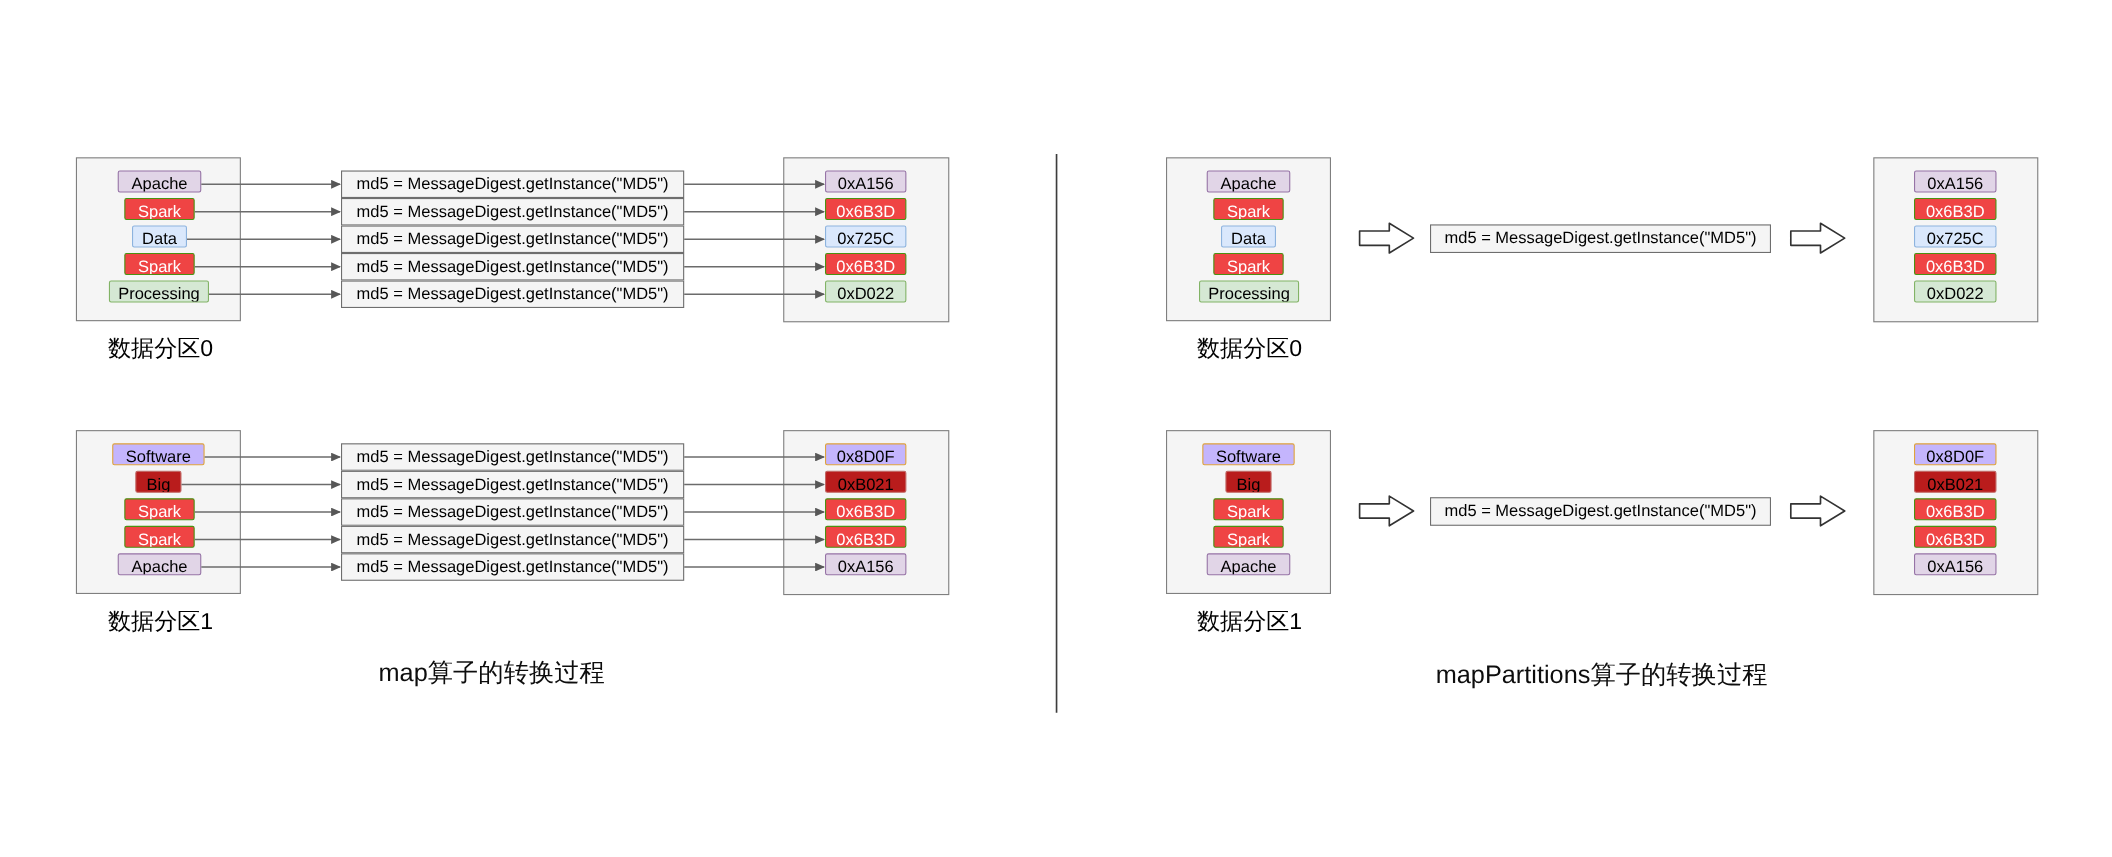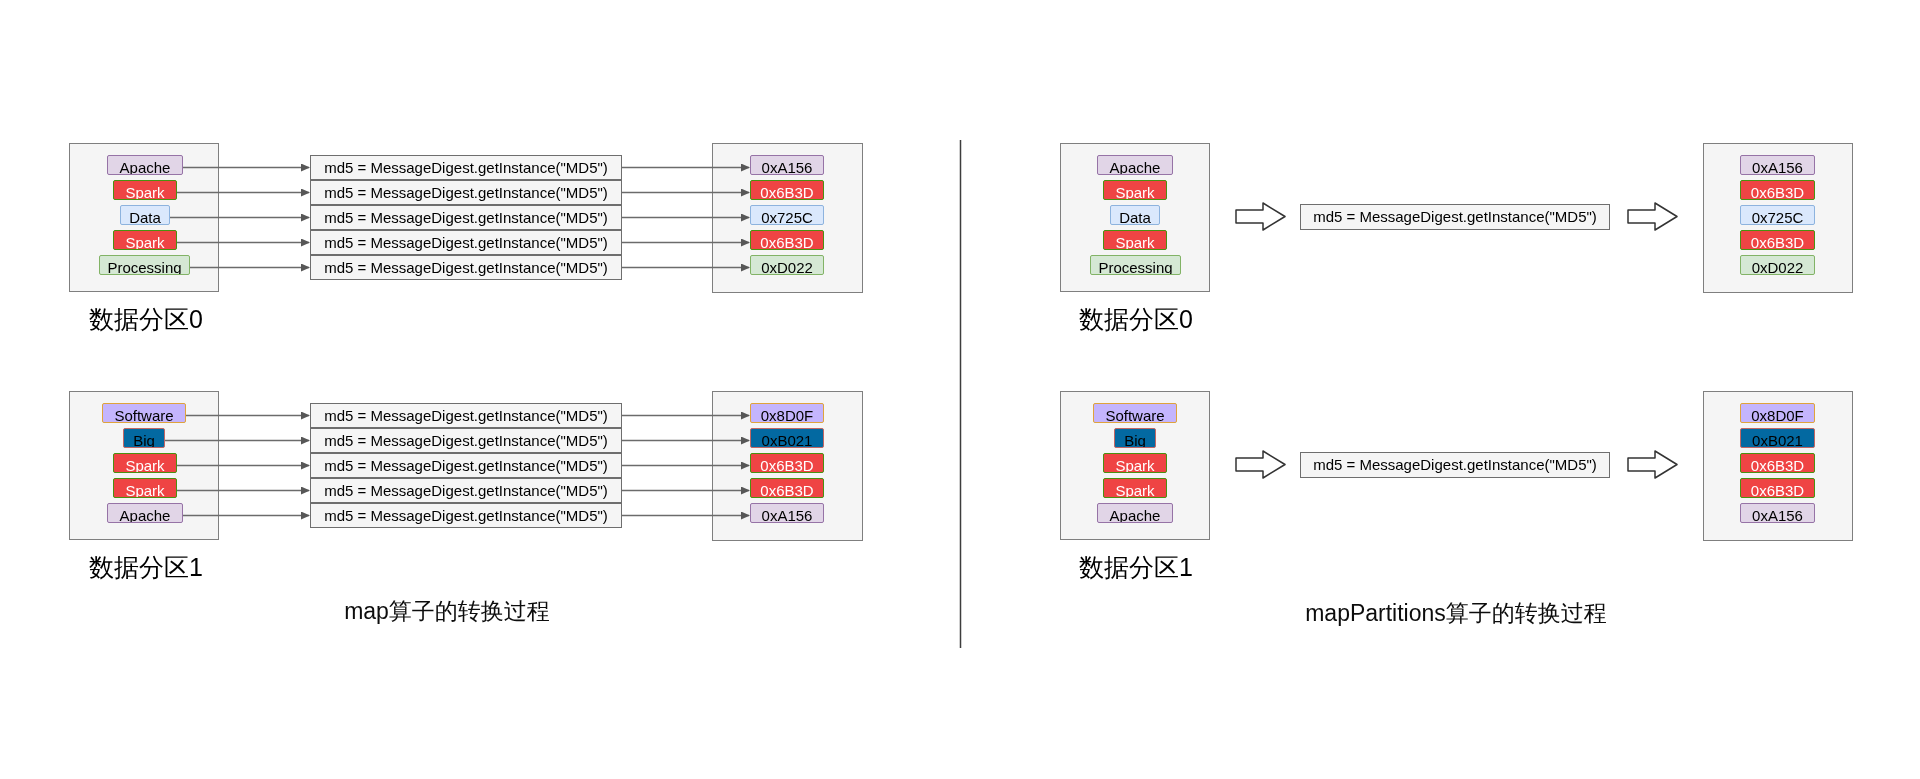--- a/index.html
+++ b/index.html
@@ -14,32 +14,32 @@
   .node {
     position:absolute; height:20px; line-height:23px; box-sizing:border-box;
     text-align:center; font-size:15px; border:1px solid; border-radius:2px; color:#000;
     white-space:nowrap; overflow:hidden;
   }
   .c-purple { background:#E1D5E7; border-color:#9673A6; }
   .c-green  { background:#ef4444; border-color:#4A9110; color:#ffffff; }
   .c-blue   { background:#DAE8FC; border-color:#8DB3DE; }
   .c-lgreen { background:#D5E8D4; border-color:#82B366; }
   .c-orange { background:#c4b5fd; border-color:#DFA33C; }
-  .c-pink   { background:#0369a1; border-color:#C26764; }
+  .c-pink   { background:#b91c1c; border-color:#C26764; }
   .md-box {
     position:absolute; width:312px; height:25px; box-sizing:border-box;
     background:#F5F5F5; border:1px solid #6e6e6e; text-align:center;
     font-size:15px; line-height:23px; white-space:nowrap;
   }
   .md-single {
     position:absolute; width:310px; height:26px; box-sizing:border-box;
     background:#F5F5F5; border:1px solid #6e6e6e; text-align:center;
     font-size:15px; line-height:24px; white-space:nowrap;
   }
-  .plabel { position:absolute; width:170px; text-align:center; font-size:25px; color:#000; }
+  .plabel { position:absolute; width:170px; text-align:center; font-size:21px; color:#000; }
   .caption { position:absolute; width:340px; text-align:center; font-size:23px; color:#0d0d0d; }
   .logo { position:absolute; left:1652px; top:684px; display:flex; align-items:center; }
   .logo-text { margin-left:16px; font-size:31px; letter-spacing:3px; color:#7c7c7c; line-height:58px; }
 </style>
 </head>
 <body>
 
 <div class="canvas">
 
   <div class="container-box" style="left:69px;top:143px;width:150px;height:149px"></div>

